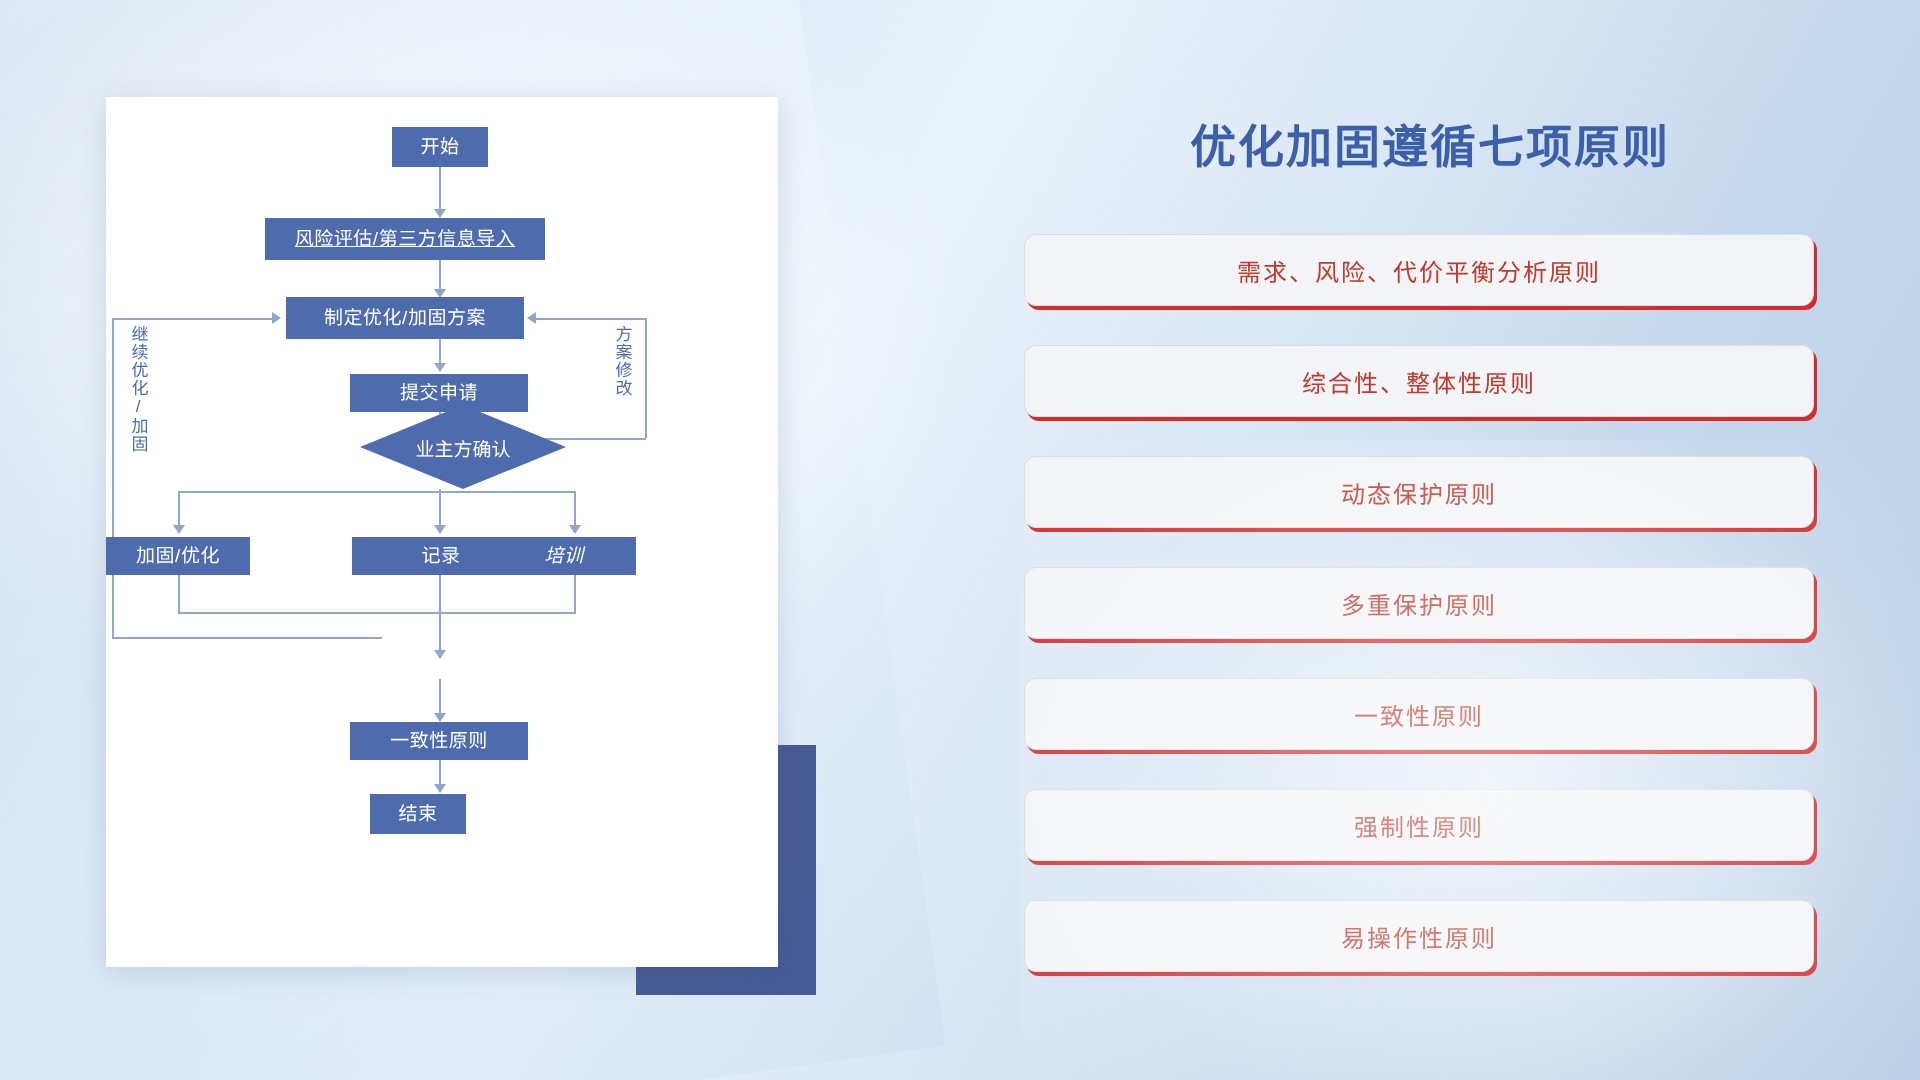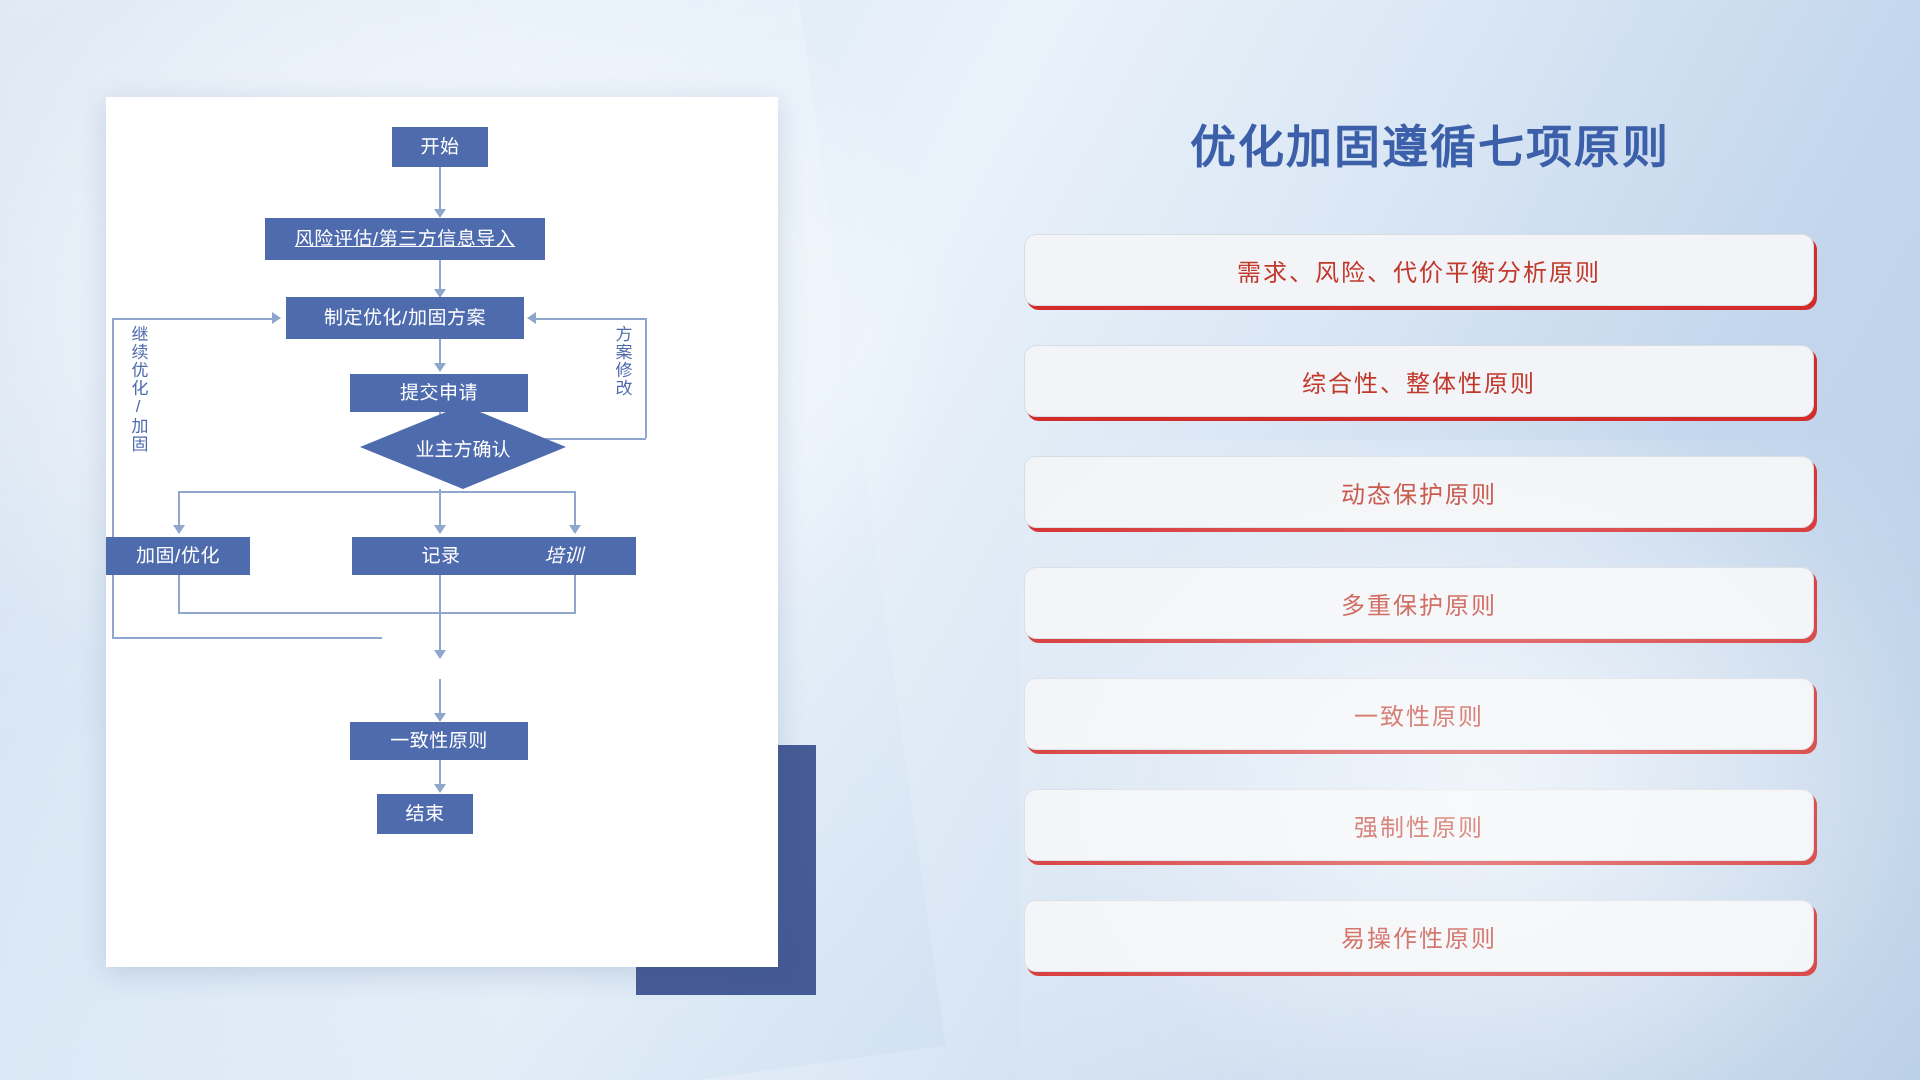--- a/index.html
+++ b/index.html
@@ -228,21 +228,21 @@
 
 
       <div class="vline" style="left:333px; top:582px; height:40px;"></div>
       <div class="arrow-down" style="left:328px; top:616px;"></div>
 
       <div class="node" style="left:244px; top:625px; width:178px; height:38px;">一致性原则</div>
 
       <div class="vline" style="left:333px; top:663px; height:30px;"></div>
       <div class="arrow-down" style="left:328px; top:687px;"></div>
 
-      <div class="node" style="left:264px; top:697px; width:96px; height:40px;margin-left:7px;">结束</div>
+      <div class="node" style="left:264px; top:697px; width:96px; height:40px;">结束</div>
 
     </div>
   </div>
 
   <div id="right-title">优化加固遵循七项原则</div>
 
   <div class="principle" style="top:234px;">
     <span>需求、风险、代价平衡分析原则</span>
   </div>
   <div class="principle" style="top:345px;">

